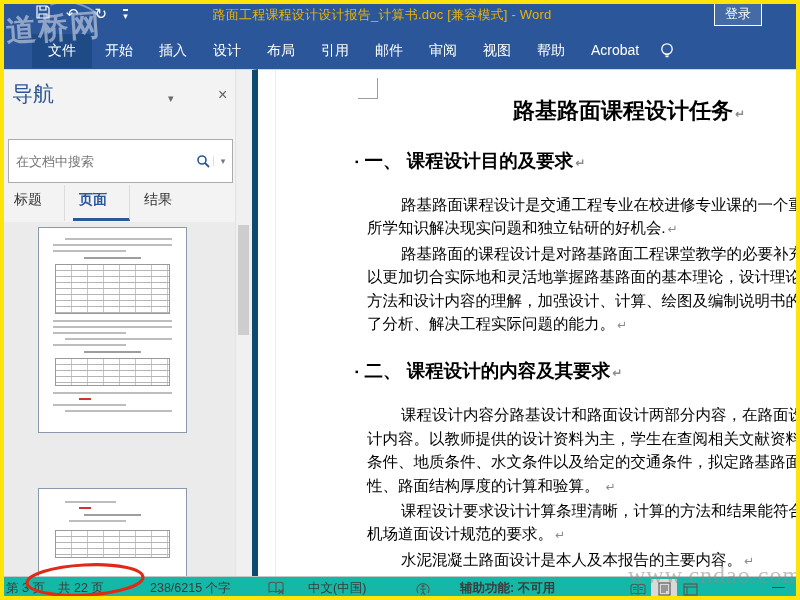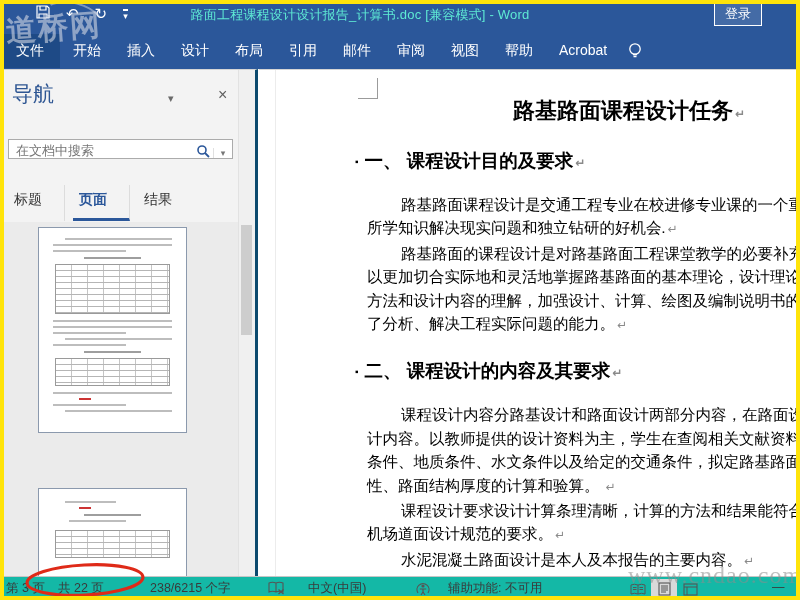--- a/index.html
+++ b/index.html
@@ -4,40 +4,40 @@
 <style>
   html,body{margin:0;padding:0;background:#fff;}
   #app{position:relative;width:800px;height:600px;overflow:hidden;
        font-family:"Liberation Sans",sans-serif;background:#fff;}
 
   
   .titlebar{position:absolute;left:0;top:0;width:800px;height:33px;background:#2b579a;}
   .qat{position:absolute;left:36px;top:5px;display:flex;align-items:center;gap:16px;color:#fff;}
   .qat .glyph{font-size:15px;line-height:18px;color:#fff;}
   .qat-dd{display:inline-block;font-size:9px;border-top:2px solid #fff;padding-top:1px;line-height:8px;}
-  .win-title{position:absolute;left:0;top:6px;width:720px;text-align:center;color:#5eead4;
-             font-size:13px;letter-spacing:.2px;white-space:nowrap;}
+  .win-title{position:absolute;left:0;top:6px;width:720px;text-align:center;color:#eab308;
+             font-size:13px;letter-spacing:.2px;white-space:nowrap;padding-left:22px;}
   .signin{position:absolute;right:38px;top:2px;padding:2px 10px;color:#fff;font-size:13px;
           border:1px solid #fff;background:rgba(255,255,255,.12);text-align:right;}
 
   
   .tabrow{position:absolute;left:0;top:33px;width:800px;height:36px;background:#2b579a;
           display:flex;align-items:center;color:#fff;font-size:14px;}
   .rtab{padding:8px 13px;white-space:nowrap;cursor:default;}
-  .rtab.file{background:#1e4a86;padding:8px 16px;}
+  .rtab.file{background:#1e4a86;padding:8px 16px;margin-left:32px;}
   .bulb{margin-left:6px;display:flex;align-items:center;}
 
   
   .navpane{position:absolute;left:0;top:69px;width:258px;height:507px;background:#f3f3f3;
-           border-right:3px solid #0c4a6e;border-top:1px solid #d5d5d5;box-sizing:border-box;}
+           border-right:6px solid #0c4a6e;border-top:1px solid #d5d5d5;box-sizing:border-box;}
   .nav-head{position:absolute;left:12px;top:10px;font-size:21px;color:#2e5693;}
   .nav-dd{position:absolute;left:168px;top:22px;color:#6a6a6a;font-size:11px;}
   .nav-close{position:absolute;left:218px;top:16px;color:#5f5f5f;font-size:16px;}
-  .nav-search{position:absolute;left:8px;top:69px;width:225px;height:20px;background:#fff;
-              border:1px solid #ababab;box-sizing:border-box;display:flex;align-items:flex-end;}
+  .nav-search{position:absolute;left:8px;top:69px;width:225px;height:44px;background:#fff;
+              border:1px solid #ababab;box-sizing:border-box;display:flex;align-items:center;}
   .nav-search input{flex:1;border:none;outline:none;font-size:13px;color:#444;background:transparent;
                     padding:0 0 0 7px;font-family:"Liberation Sans",sans-serif;}
   .nav-search .mag{width:24px;display:flex;justify-content:center;}
   .nav-search .sdd{width:20px;color:#777;font-size:9px;text-align:center;border-left:1px solid #e0e0e0;}
   .nav-tabs{position:absolute;left:8px;top:115px;display:flex;font-size:14px;color:#333;}
   .ntab{padding:6px 14px 9px 6px;margin-right:8px;border-right:1px solid #dcdcdc;padding-right:22px;}
   .ntab:last-child{border-right:none;}
   .ntab.active{color:#2b579a;font-weight:bold;border-bottom:3px solid #2b579a;}
   .thumbzone{position:absolute;left:0;top:152px;width:240px;height:355px;background:#ebebeb;overflow:hidden;}
   .thumb{position:absolute;left:38px;width:149px;background:#fff;border:1px solid #8b99ad;box-sizing:border-box;}
@@ -229,21 +229,21 @@
         </svg>
     </span>
     <span class="sb" style="left:308px;">中文(中国)</span>
     <span class="sb-ico" style="left:415px;">
       <svg width="16" height="15" viewBox="0 0 16 15">
           <path d="M3 12 A6 6 0 1 1 13 12" fill="none" stroke="#555" stroke-width="1.2"></path>
           <circle cx="8" cy="5" r="1.6" fill="#555"></circle>
           <path d="M4.8 8 h6.4 M8 8 v3 M8 11 l-2 3 M8 11 l2 3" stroke="#555" stroke-width="1.2" fill="none"></path>
         </svg>
     </span>
-    <span class="sb" style="left:448px;">辅助功能: 不可用</span>
+    <span class="sb" style="left:460px;font-weight:bold;">辅助功能: 不可用</span>
 
     <span class="sb-ico" style="left:625px;top:2px;">
       <span class="viewbtn">
         <svg width="16" height="13" viewBox="0 0 16 13">
             <path d="M1 2 Q4.5 0.5 8 2 Q11.5 0.5 15 2 V11 Q11.5 9.5 8 11 Q4.5 9.5 1 11 Z M8 2 V11 M3 4.5 H6.5 M3 6.5 H6.5 M9.5 4.5 H13 M9.5 6.5 H13" fill="none" stroke="#555" stroke-width="1"></path>
           </svg>
       </span><span class="viewbtn sel">
         <svg width="13" height="14" viewBox="0 0 13 14">
             <rect x="1" y="1" width="11" height="12" fill="none" stroke="#555" stroke-width="1.1"></rect>
             <path d="M3 4 h7 M3 6 h7 M3 8 h7 M3 10 h5" stroke="#555" stroke-width="1"></path>

